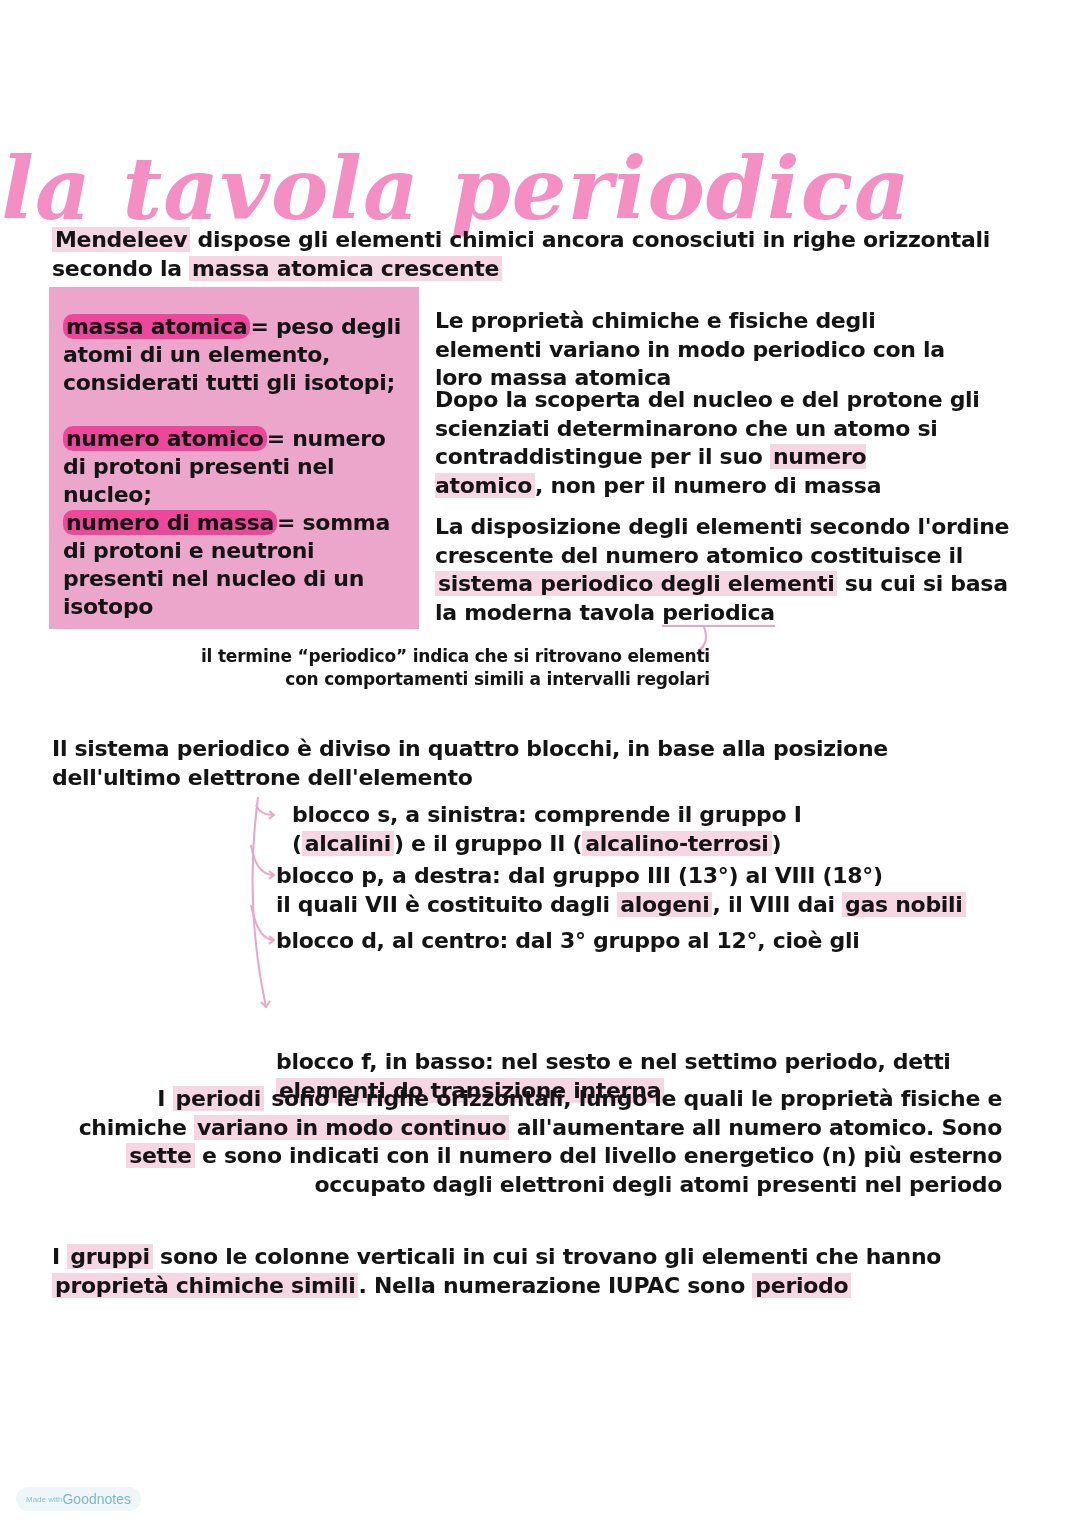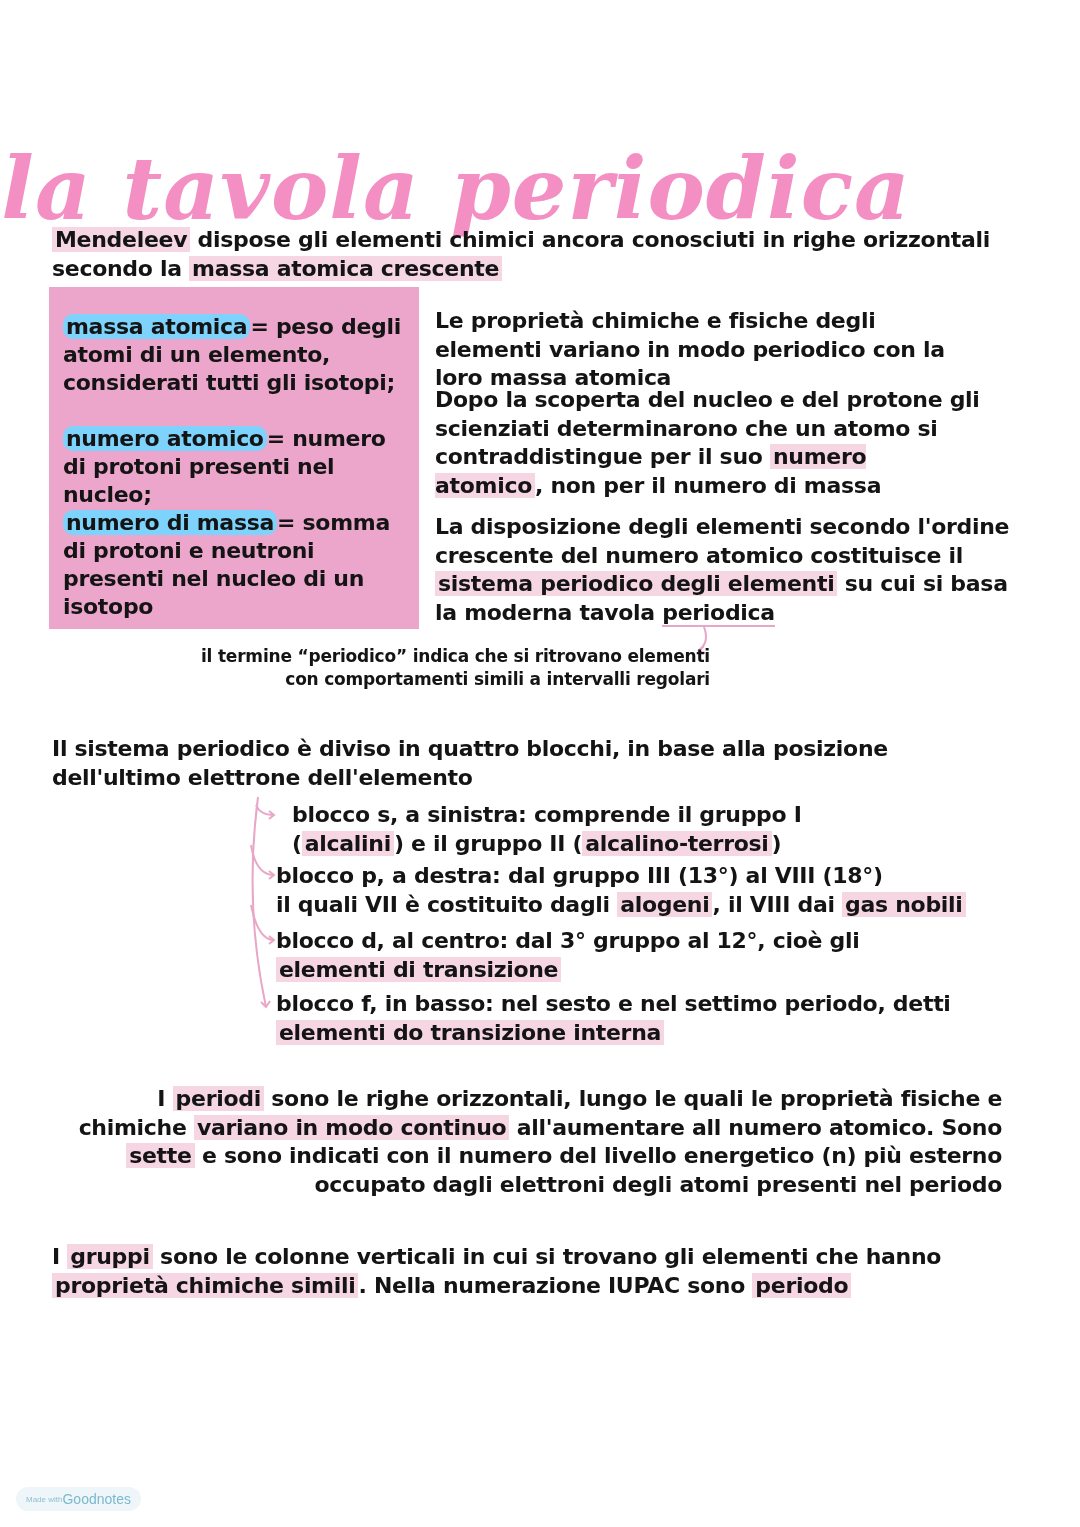--- a/index.html
+++ b/index.html
@@ -7,21 +7,21 @@
       width: 1080px; height: 1527px; background: #ffffff; position: relative; overflow: hidden;
       font-family: "DejaVu Sans", sans-serif; color: #141414;
     }
     .title {
       position: absolute; left: 0; top: 80px; width: 912px; text-align: center;
       font-family: "DejaVu Serif", serif; font-style: italic; font-weight: bold;
       font-size: 86px; letter-spacing: 1px; color: var(--title-color, #f48fc4);
     }
     .para { position: absolute; font-size: 22px; line-height: 28.5px; font-weight: bold; letter-spacing: -0.3px; }
     .hl { background: #f7d6e4; border-radius: 0; padding: 0 3px; }
-    .hl-dark { background: #7dd3fc; border-radius: 10px; padding: 0 3px; }
+    .hl-dark { background: #ec4899; border-radius: 10px; padding: 0 3px; }
     .defbox {
       position: absolute; left: 49px; top: 287px; width: 370px; height: 342px;
       background: #eca6cc;
     }
     .defbox .def { position: absolute; left: 14px; width: 350px; font-size: 22px; line-height: 28px; font-weight: bold; letter-spacing: -0.3px; }
     .note { position: absolute; font-size: 17px; line-height: 23px; font-weight: bold; text-align: right; letter-spacing: -0.2px; }
     .underline-pink { border-bottom: 2px solid #e9a7c8; }
     .blocks .item { position: absolute; left: 276px; font-size: 22px; line-height: 28.5px; font-weight: bold; letter-spacing: -0.3px; }
     .connector { position: absolute; left: 240px; top: 795px; }
     .badge {
@@ -87,23 +87,22 @@
   <div class="item" style="top:801px;margin-left:16px;">
     <div>blocco s, a sinistra: comprende il gruppo I</div>
     <div><span>(</span><span class="hl">alcalini</span><span>) e il gruppo II (</span><span class="hl">alcalino-terrosi</span><span>)</span></div>
   </div>
   <div class="item" style="top:862px;">
     <div>blocco p, a destra: dal gruppo III (13°) al VIII (18°)</div>
     <div><span>il quali VII è costituito dagli </span><span class="hl">alogeni</span><span>, il VIII dai </span><span class="hl">gas nobili</span></div>
   </div>
   <div class="item" style="top:927px;">
     <div>blocco d, al centro: dal 3° gruppo al 12°, cioè gli</div>
-    <div><span class="hl">elementi di transizione</span></div>
   </div>
-  <div class="item" style="top:990px;">
+  <div class="item" style="top:1048px;">
     <div>blocco f, in basso: nel sesto e nel settimo periodo, detti</div>
     <div><span class="hl">elementi do transizione interna</span></div>
   </div>
 </div>
 
 <div class="para" style="left:52px; top:1085px; width:950px;text-align:right;">
   <span>I </span><span class="hl">periodi</span><span> sono le righe orizzontali, lungo le quali le proprietà fisiche e chimiche </span><span class="hl">variano in modo continuo</span><span> all'aumentare all numero atomico. Sono </span><span class="hl">sette</span><span> e sono indicati con il numero del livello energetico (n) più esterno occupato dagli elettroni degli atomi presenti nel periodo</span>
 </div>
 
 <div class="para" style="left:52px; top:1243px; width:990px;">

